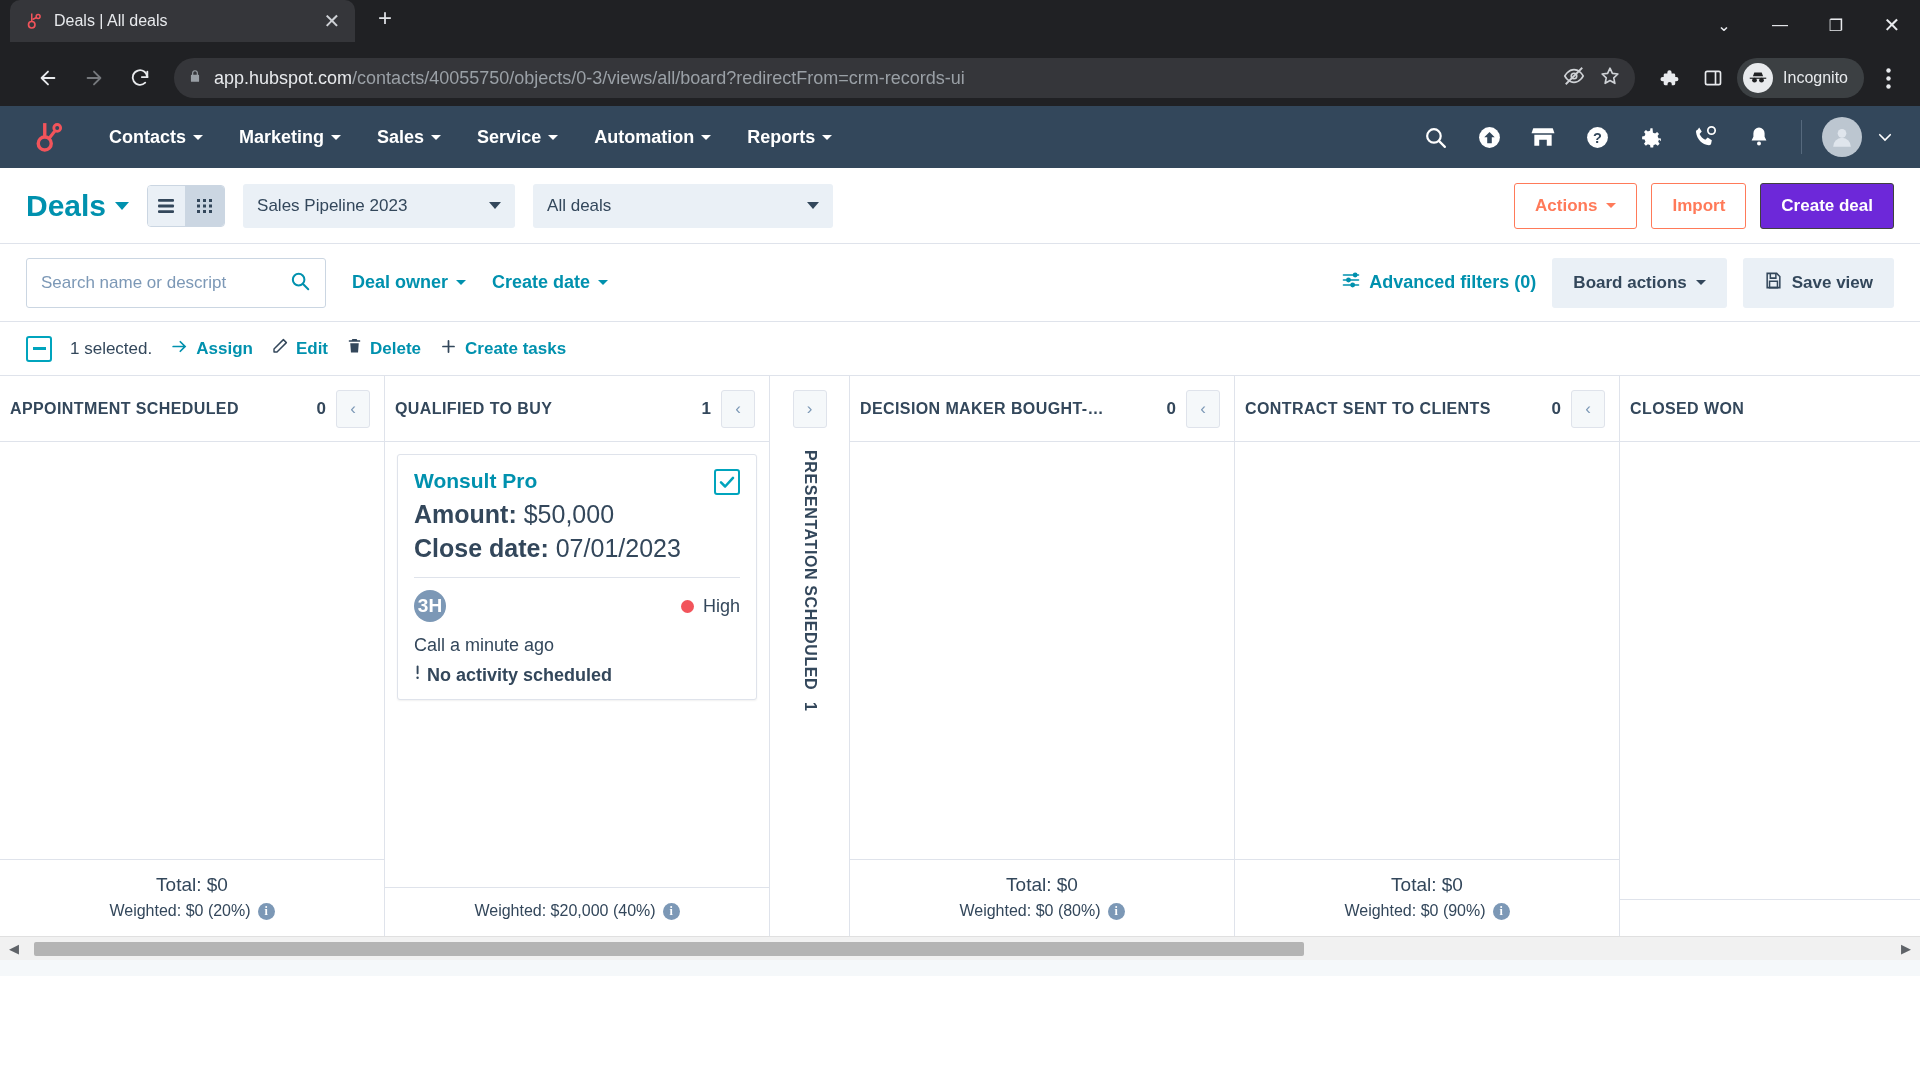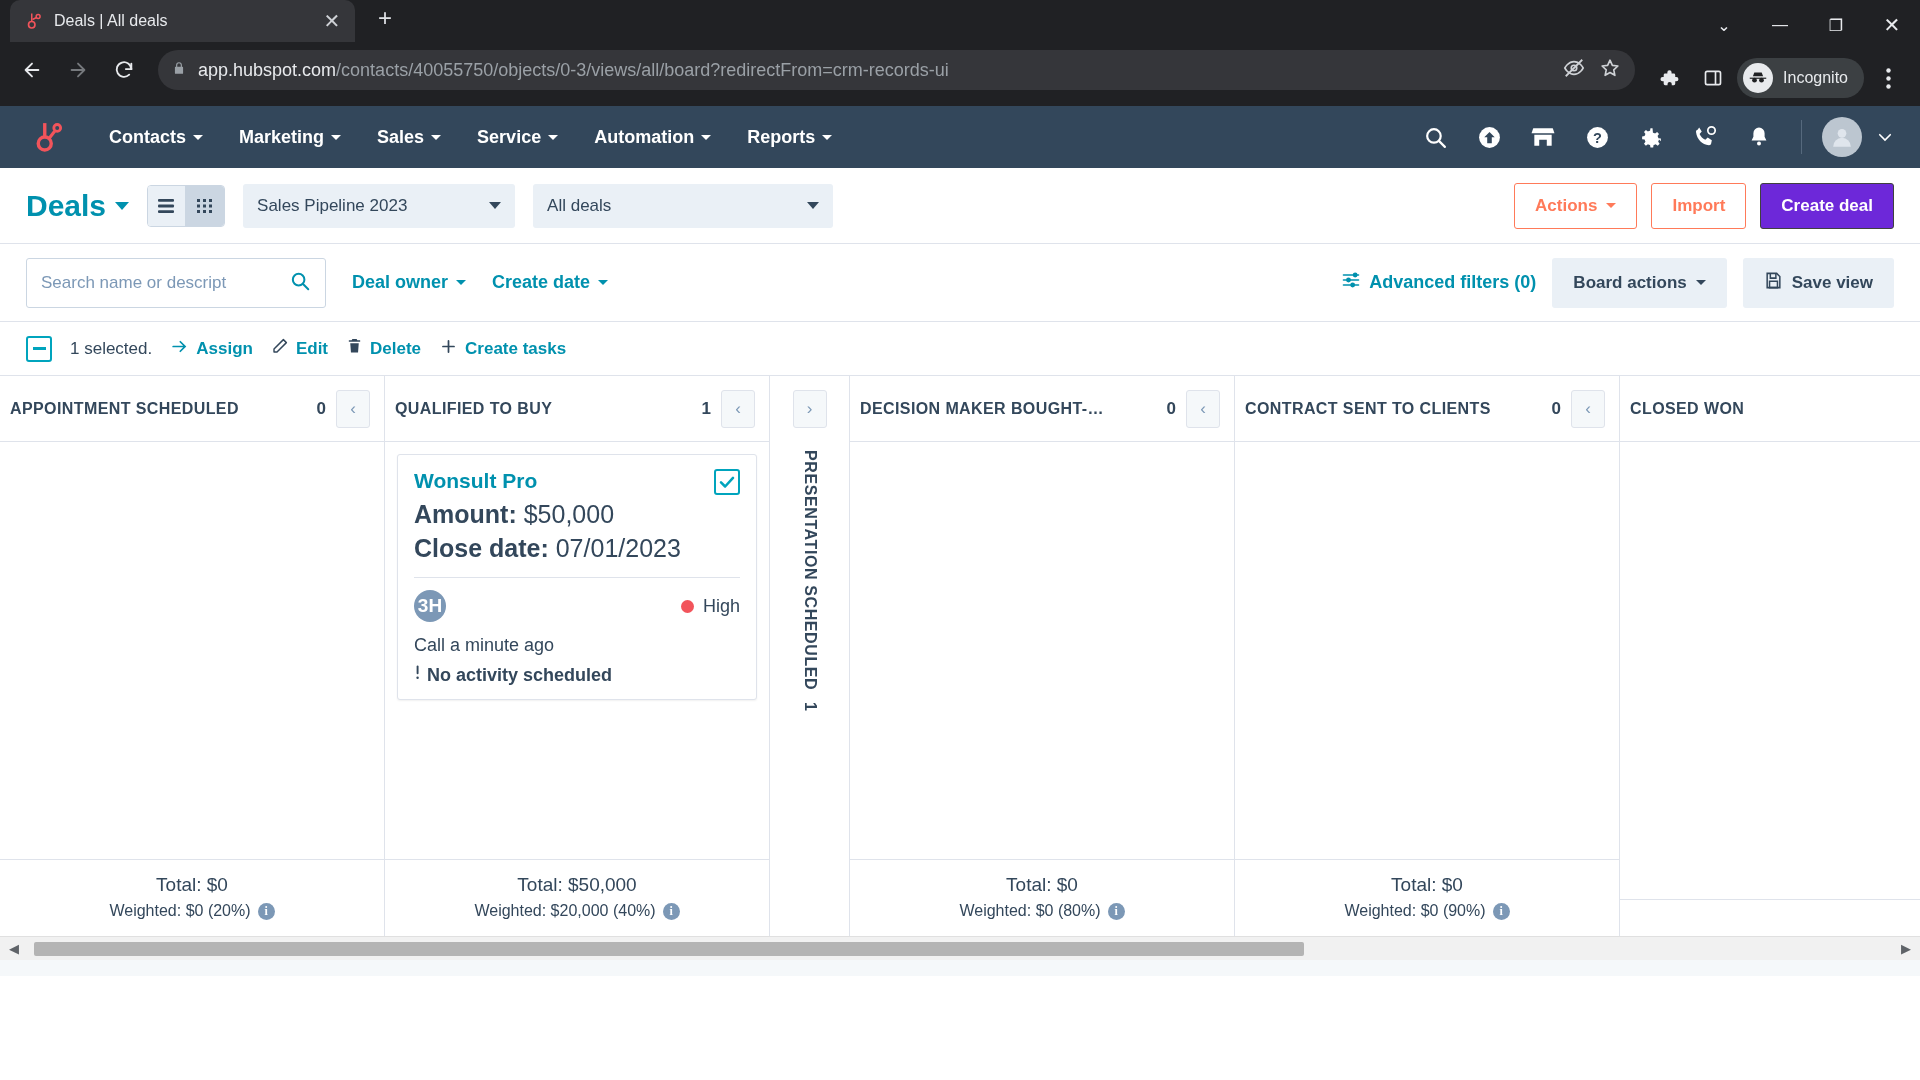--- a/index.html
+++ b/index.html
@@ -20,21 +20,21 @@
   .tab-favicon { width: 20px; height: 20px; display:flex; align-items:center; justify-content:center; }
   .tab-title { flex: 1; white-space: nowrap; overflow: hidden; text-overflow: ellipsis; }
   .tab-close { width: 26px; height: 26px; display: flex; align-items: center; justify-content: center;
     color: #cfd2d6; font-size: 20px; line-height: 1; border-radius: 50%; }
   .newtab { width: 36px; height: 36px; margin-left: 12px; margin-bottom: 3px;
     display: flex; align-items: center; justify-content: center; color: #e0e2e6; font-size: 24px; }
   .win-ctrls { position: absolute; right: 0; top: 0; height: 50px; display: flex; align-items: center; }
   .win-btn { width: 56px; height: 50px; display: flex; align-items: center; justify-content: center;
     color: #e8eaed; font-size: 16px; }
 
-  .omnibar { height: 56px; display: flex; padding: 0 12px; gap: 6px; }
+  .omnibar { height: 56px; display: flex; align-items: center; padding: 0 12px; gap: 6px; margin-left: 16px; }
   .nav-btn { width: 40px; height: 40px; border-radius: 50%; display: flex; align-items: center;
     justify-content: center; color: #e8eaed; }
   .nav-btn.disabled { color: #76797d; }
   .urlbox {
     flex: 1; height: 40px; background: #35363a; border-radius: 20px; display: flex;
     align-items: center; padding: 0 14px; gap: 12px; margin: 0 8px; min-width: 0;
   }
   .url-text { font-size: 18px; color: #9aa0a6; white-space: nowrap; overflow: hidden; }
   .url-text b { color: #e8eaed; font-weight: 400; }
   .url-icons { margin-left: auto; display: flex; gap: 14px; align-items: center; }
@@ -587,21 +587,20 @@
               <svg width="7" height="19" viewBox="0 0 8 20" fill="#33475b">
                   <rect x="3" y="2" width="2.2" height="10" rx="1.1"></rect>
                   <circle cx="4.1" cy="16" r="1.4"></circle>
                 </svg>
             </span>
             <span>No activity scheduled</span>
           </div>
         </div>
       </div>
       <div class="col-foot">
-        <div class="foot-total">Total: $50,000</div>
         <div class="foot-weighted">
           <span>Weighted: $20,000 (40%)</span>
           <span class="info-i">i</span>
         </div>
       </div>
     </div>
 
     <div class="col-collapsed">
       <span class="chev-btn">›</span>
       <span class="col-collapsed-label">PRESENTATION SCHEDULED</span>

